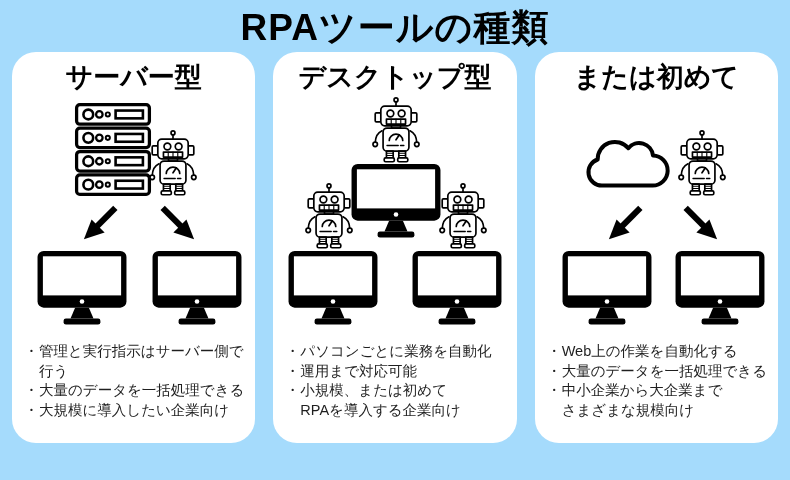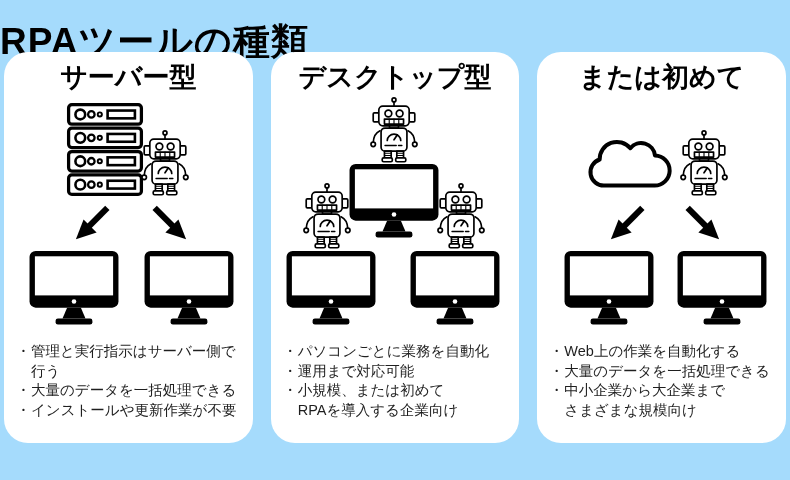--- a/index.html
+++ b/index.html
@@ -4,25 +4,26 @@
 <style>
   * { box-sizing: border-box; }
   html, body { margin: 0; padding: 0; }
   body {
     width: 790px; height: 480px;
     background: #A5DBFC;
     overflow: hidden;
     font-family: "Liberation Sans", "DejaVu Sans", sans-serif;
   }
   .title {
-    margin: 0; height: 52px; padding-top: 22px;
+    margin: 0; height: 52px; padding-top: 8px;
+    text-align: center;
     font-size: 37px; font-weight: 800; color: #000;
     letter-spacing: 1px; line-height: 1.1;
   }
-  .cards { display: flex; gap: 18px; padding: 0 4px; height: 391px; }
+  .cards { display: flex; gap: 18px; padding: 0 12px; height: 391px; }
   .card {
     position: relative; flex: 1 1 0;
     background: #fff; border-radius: 24px;
   }
   .col-heading {
     margin: 0; padding-top: 11px;
     text-align: center;
     font-size: 27px; font-weight: 800; color: #000; line-height: 1.1;
   }
   .ill { position: absolute; display: block; }
@@ -171,21 +172,21 @@
       </li>
       <li class="bullet">
         <span class="marker">・</span>
         <span class="lines">
           <span class="line">大量のデータを一括処理できる</span>
         </span>
       </li>
       <li class="bullet">
         <span class="marker">・</span>
         <span class="lines">
-          <span class="line">インストールや更新作業が不要</span>
+          <span class="line">大規模に導入したい企業向け</span>
         </span>
       </li>
     </ul>
   </section>
 
   <section class="card card-desktop">
     <h2 class="col-heading">デスクトップ型</h2>
     <svg class="ill i-robot-top">
         <use href="#sym-robot"></use>
       </svg>

